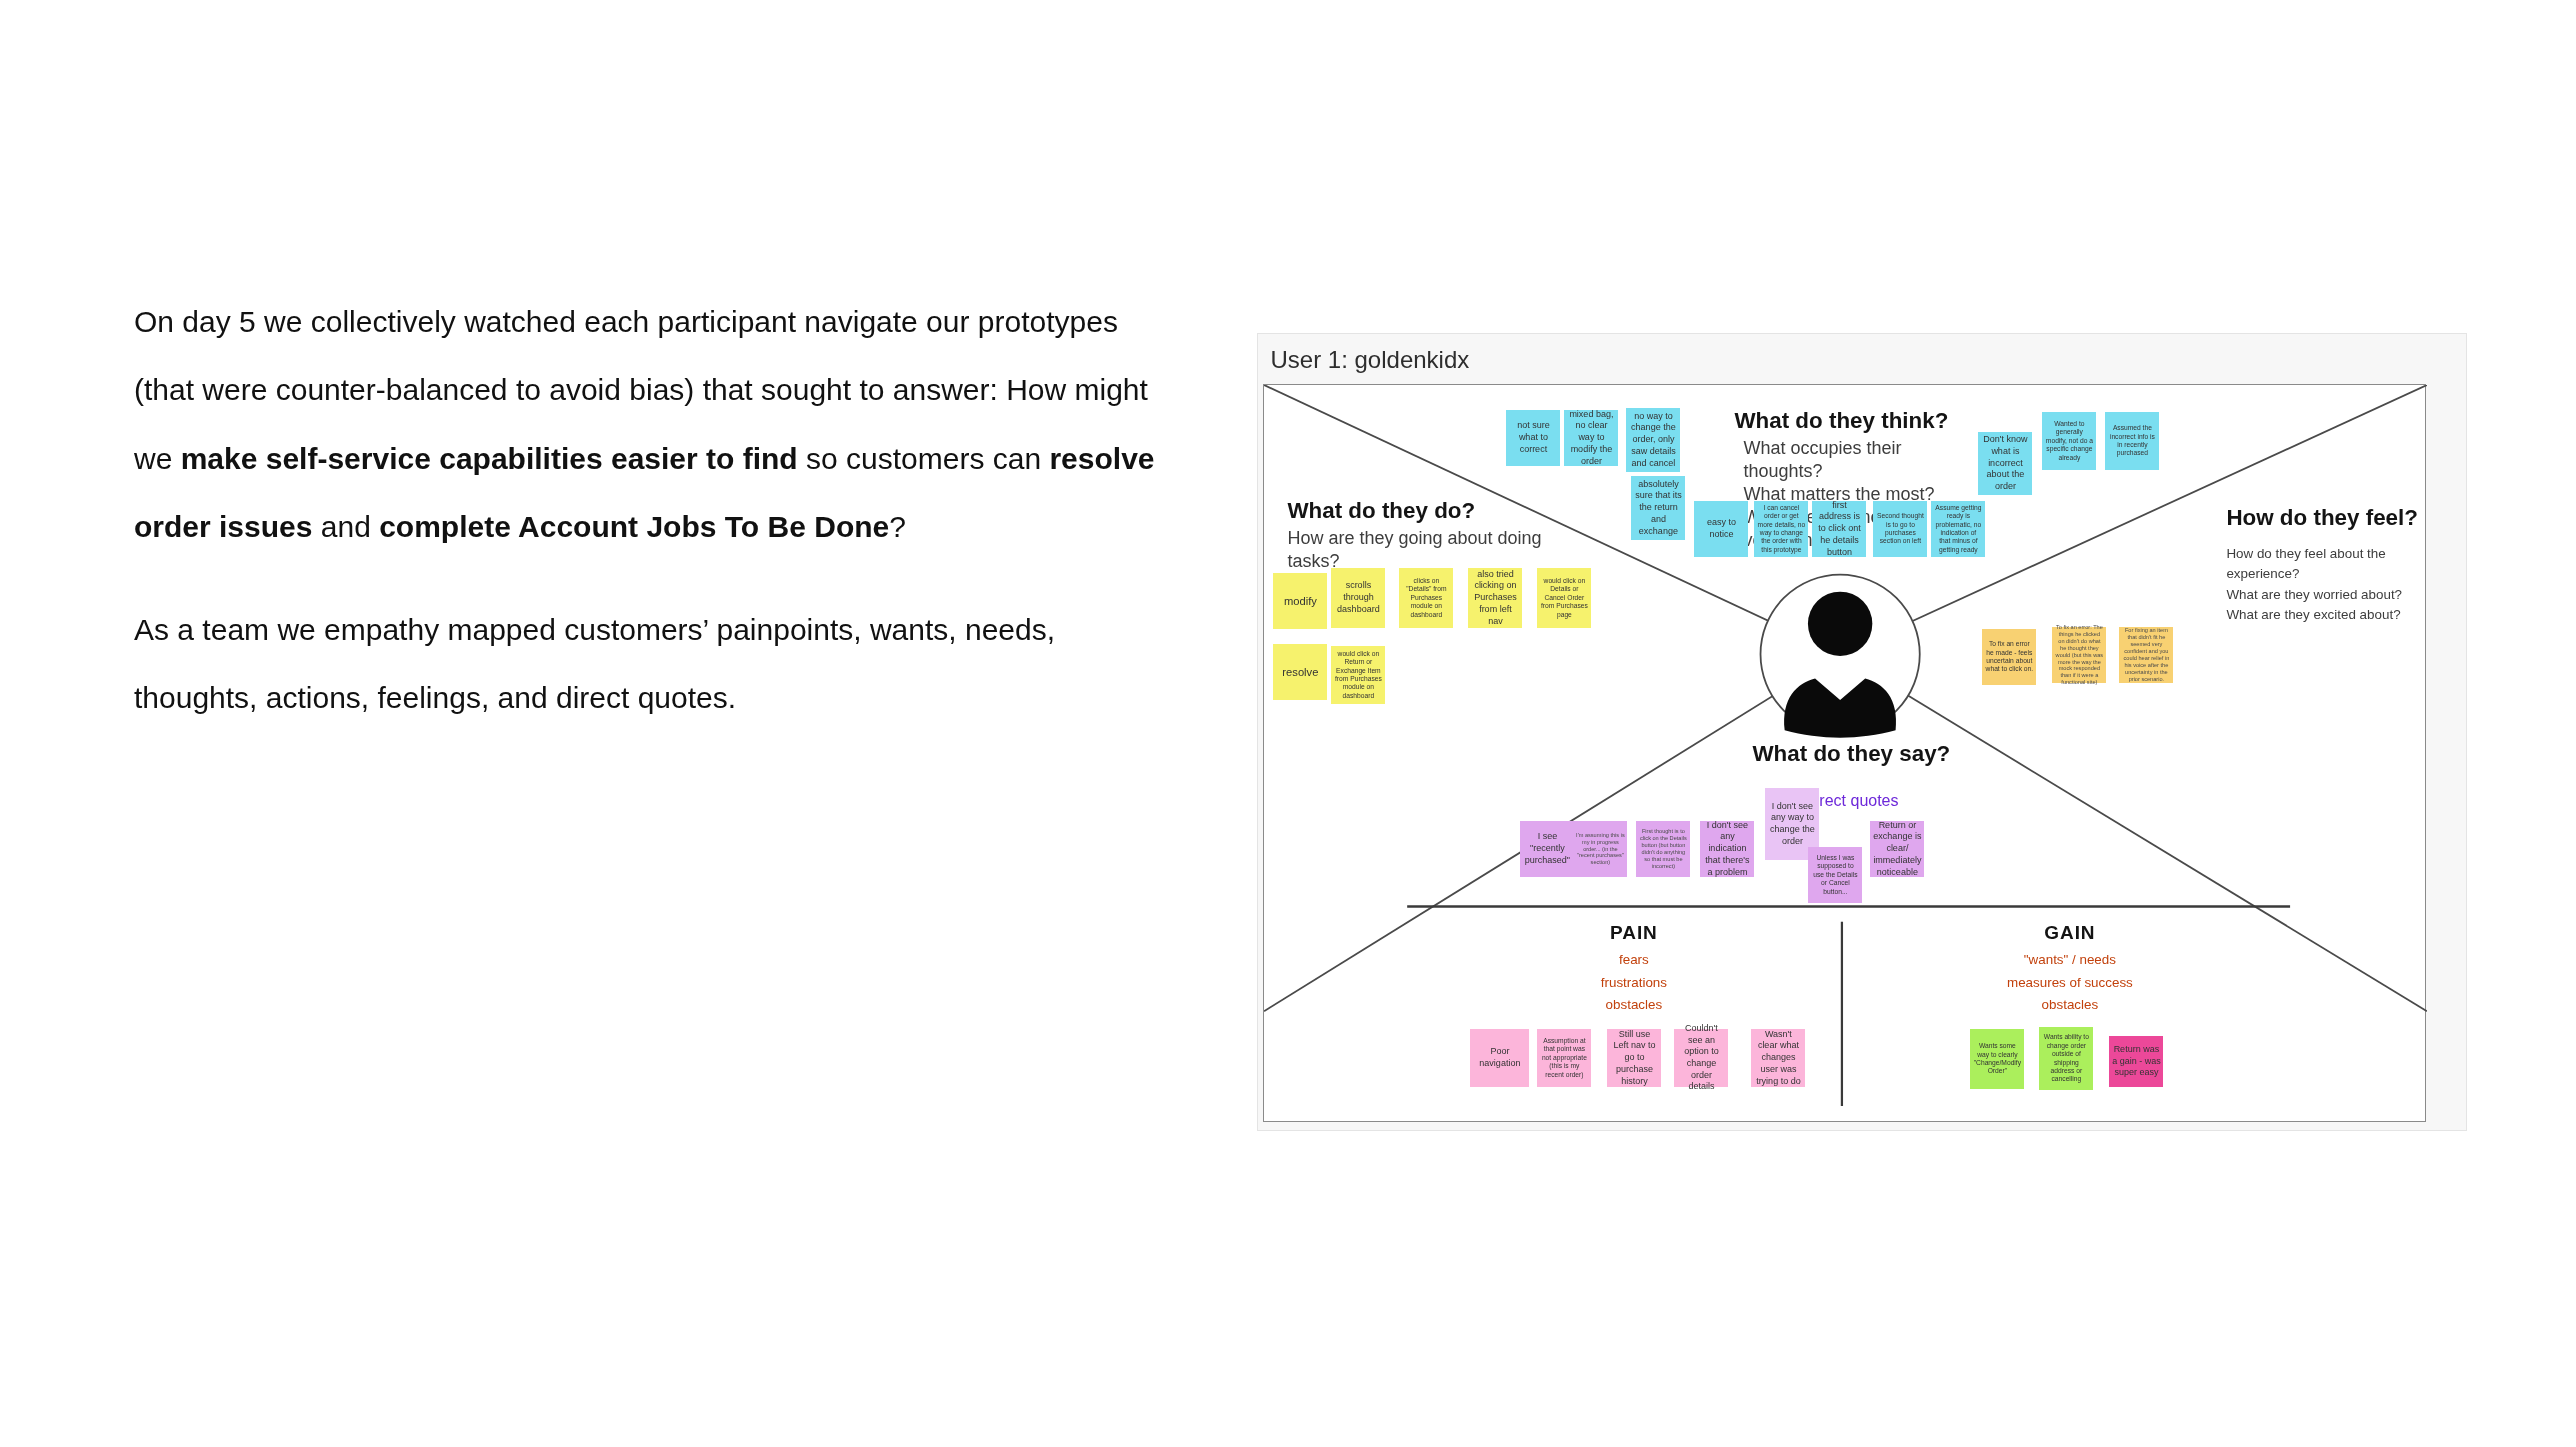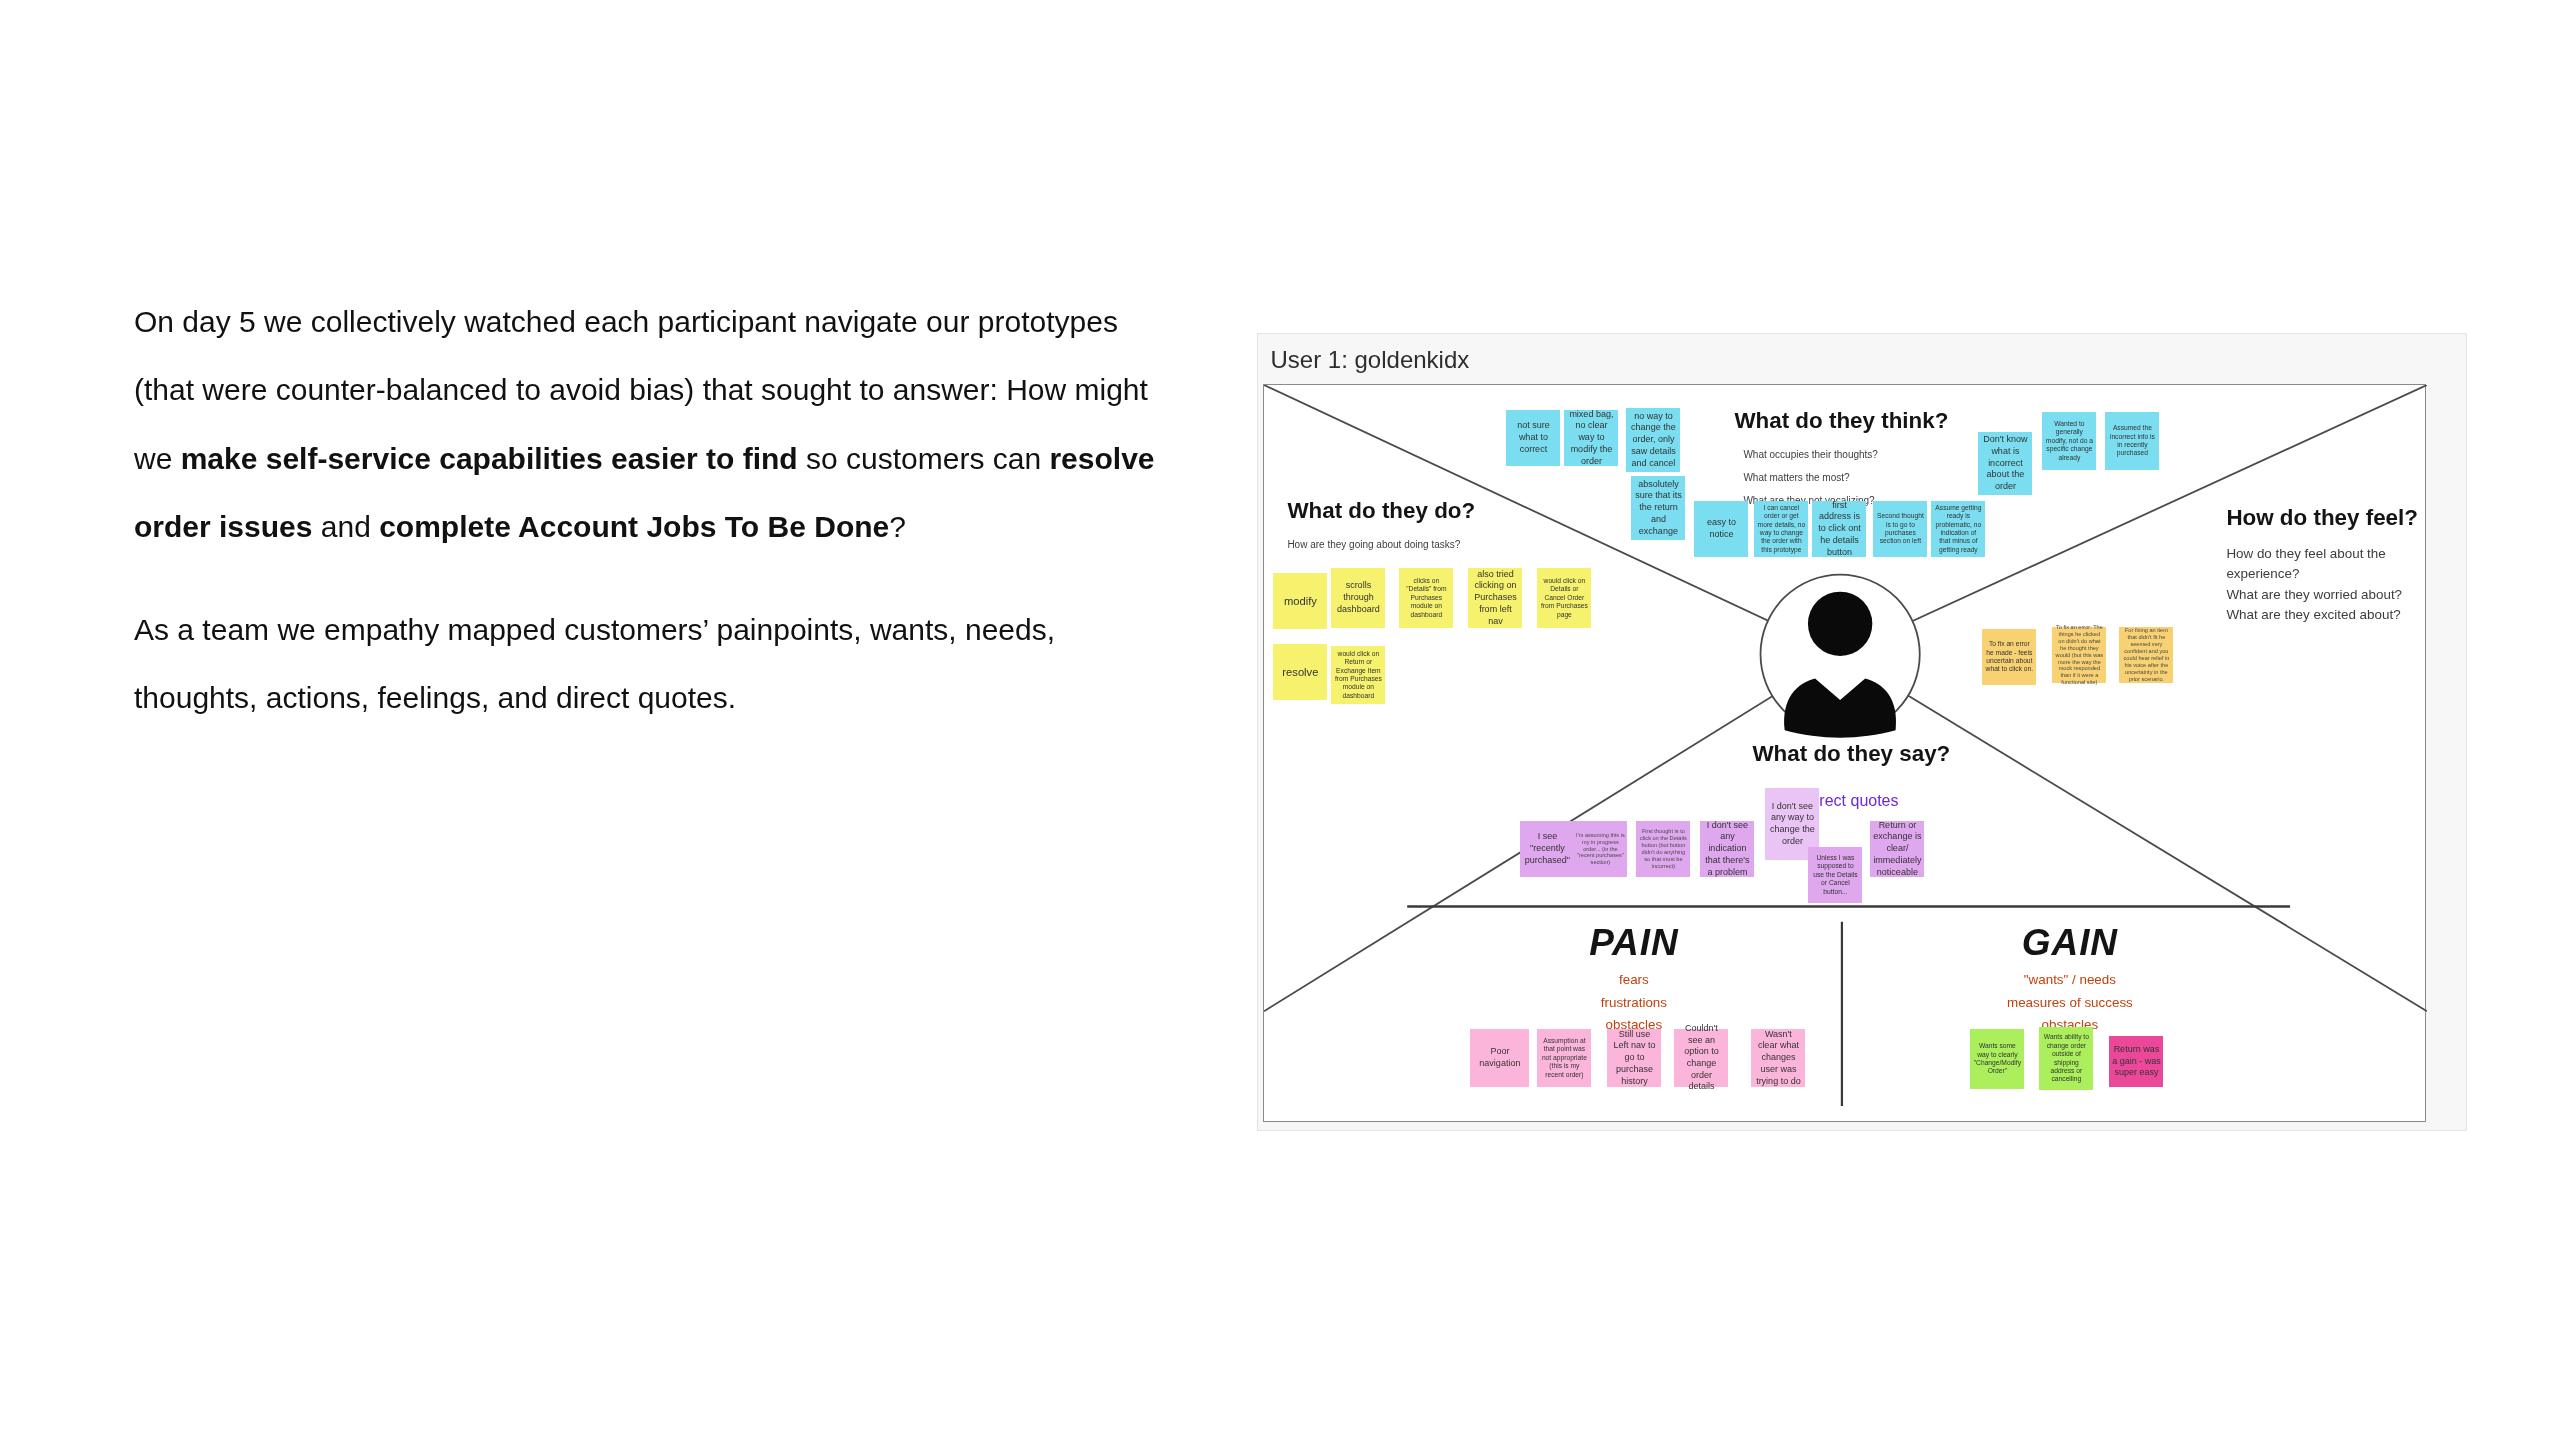--- a/index.html
+++ b/index.html
@@ -19,27 +19,27 @@
   .map-panel{position:absolute;left:1257px;top:333px;width:1208px;height:796px;
              background:#f7f7f7;border:0.9px solid #e4e4e4;}
   .map-header{position:absolute;left:12.5px;top:0;height:50px;line-height:52px;
               font-size:24px;color:#2e2e2e;}
   .map-box{position:absolute;left:5.4px;top:50px;width:1163px;height:738px;
            background:#ffffff;border:1.3px solid #8a8a8a;box-sizing:border-box;}
   .map-box svg{position:absolute;left:0;top:0;}
 
   .q{position:absolute;}
   .q .q-title{font-weight:bold;font-size:22.4px;color:#141414;}
-  .q .q-subs{font-size:10px;color:#3d3d3d;line-height:23px;margin-top:9px;}
+  .q .q-subs{font-size:18px;color:#3d3d3d;line-height:23px;margin-top:3px;}
   .q-center{text-align:center;}
   .q-think .q-subs{text-align:left;margin-left:36px;}
   .q-feel .q-subs{font-size:13.4px;line-height:20.6px;margin-top:12.5px;}
   .q-say .q-subs{font-size:16px;color:#6d28d9;margin-top:22px;}
 
-  .pg .q-title{font-size:37px;letter-spacing:0.9px;font-style:italic;}
+  .pg .q-title{font-size:19px;letter-spacing:0.9px;}
   .pg .q-subs{font-size:13.4px;color:#c2410c;line-height:22.4px;margin-top:5.4px;}
 
   .sticky{position:absolute;display:flex;align-items:center;justify-content:center;
           text-align:center;box-sizing:border-box;padding:2.7px;
           font-size:9px;line-height:1.3;color:#333;}
   .sticky.lg{font-size:11.2px;}
   .sticky.s{font-size:6.7px;line-height:1.25;}
   .sticky.xs{font-size:5.6px;line-height:1.25;color:#4a4a4a;}
 </style>
 </head>

